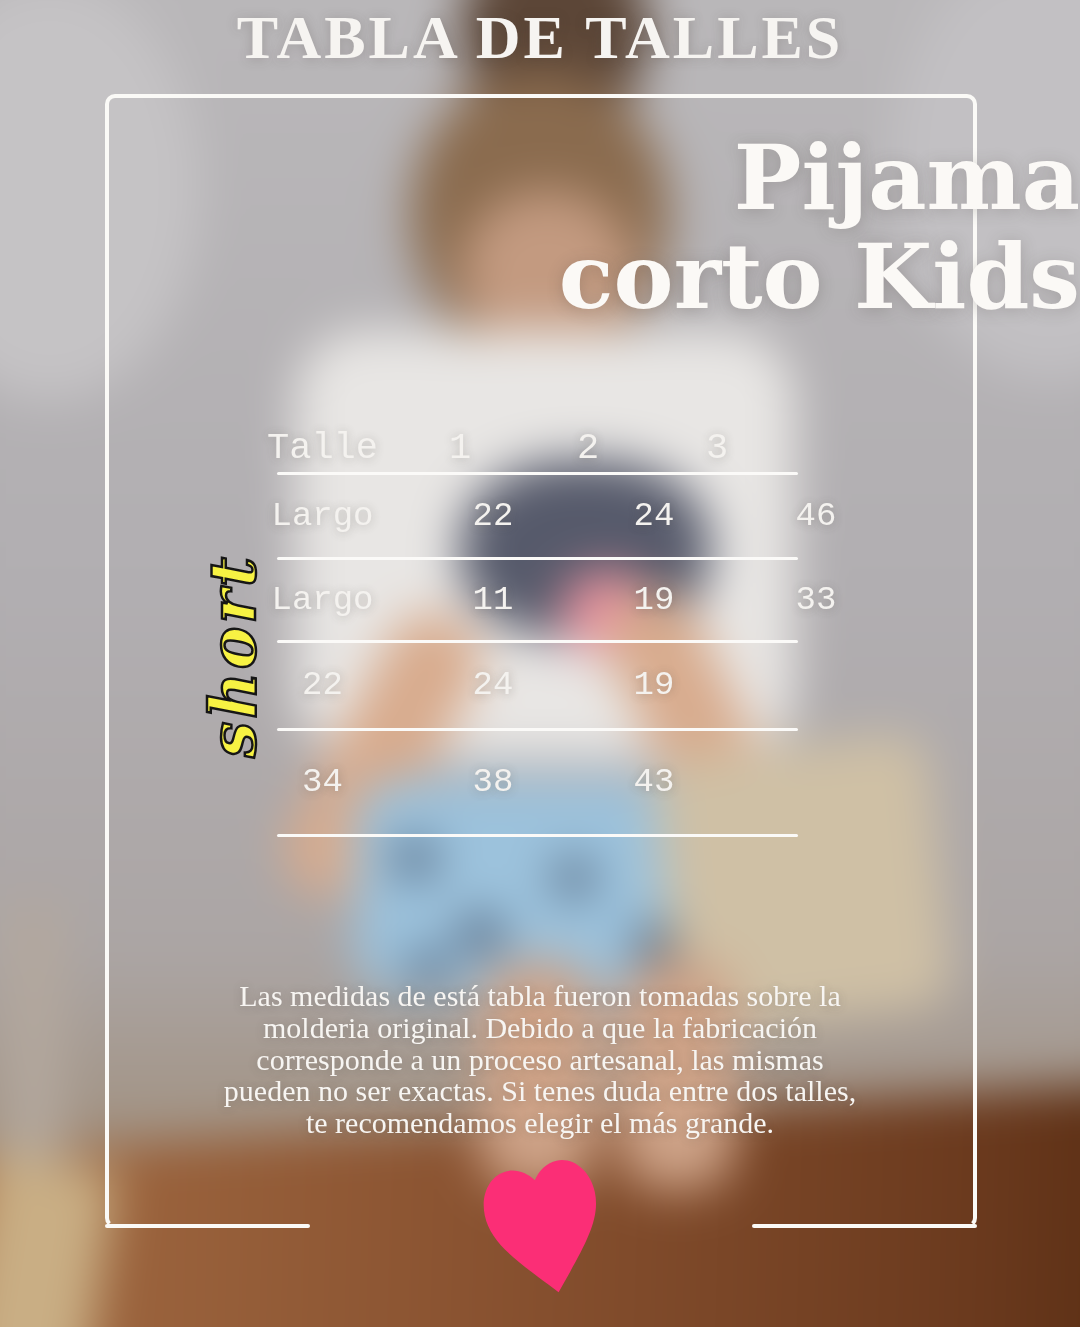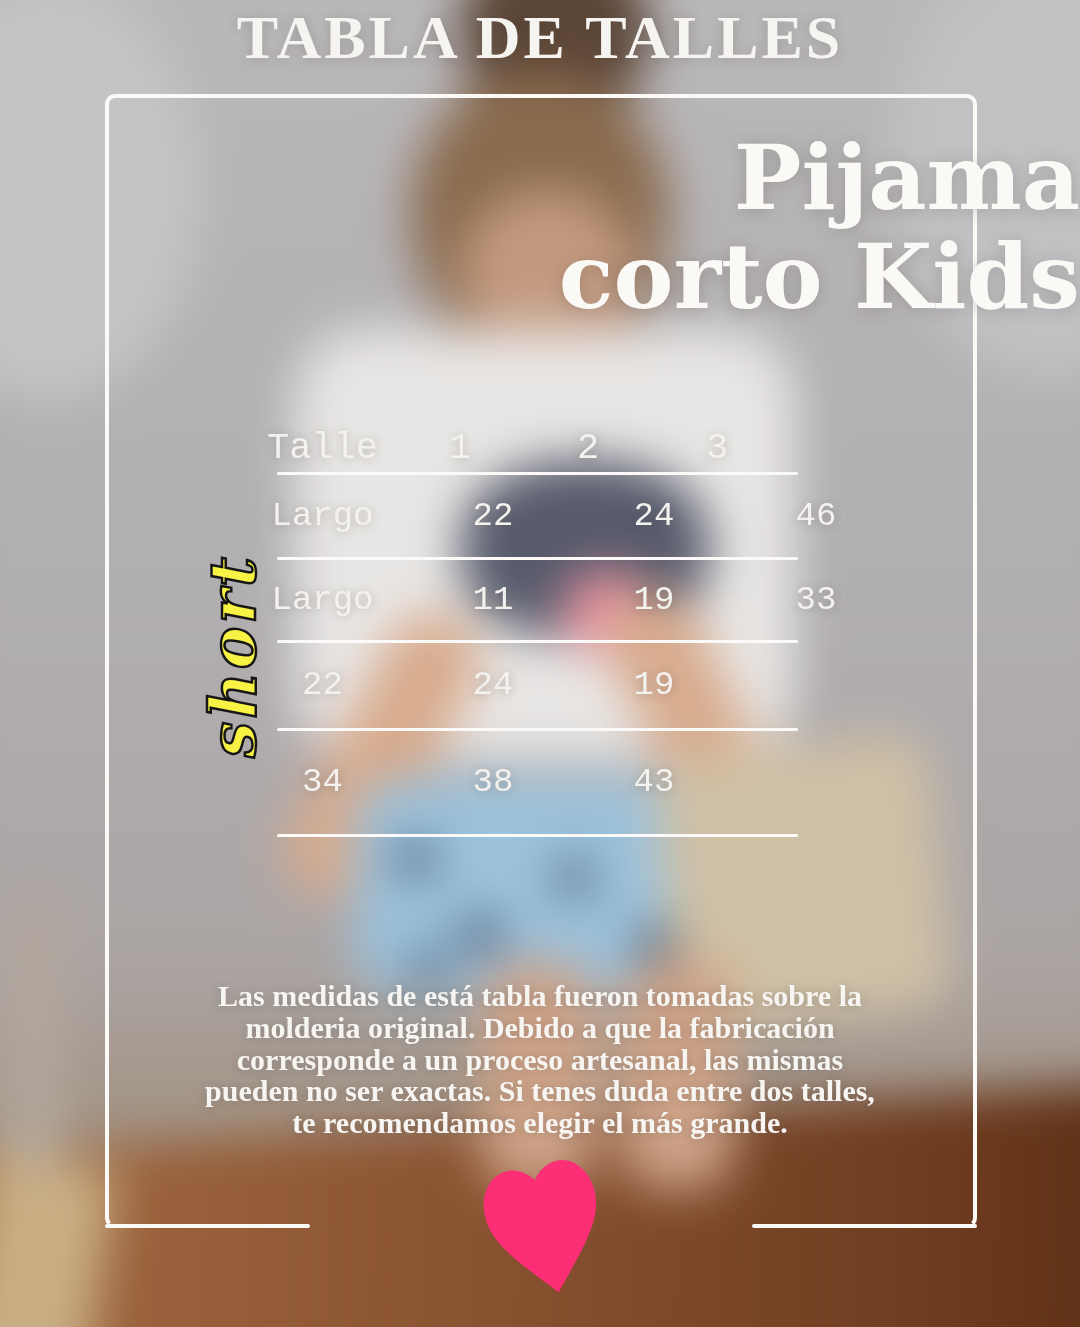--- a/index.html
+++ b/index.html
@@ -70,21 +70,21 @@
   .tline{height:3px;width:521px;margin-left:32px;background:#fbfaf8;border-radius:2px;}
   .short-label{
     position:absolute;left:232px;top:656px;
     transform:translate(-50%,-50%) rotate(-90deg);
     font-family:"DejaVu Serif",serif;font-style:italic;font-weight:bold;
     font-size:64px;letter-spacing:3px;color:#f7f243;
     -webkit-text-stroke:2.5px #161616;
   }
   .disclaimer{
     position:absolute;left:50%;top:980px;transform:translateX(-50%);width:920px;
-    text-align:center;font-family:"Liberation Serif",serif;font-weight:bold;
+    text-align:center;font-family:"Liberation Serif",serif;font-weight:normal;
     font-size:30px;line-height:1.06;color:#f7f5f2;white-space:pre-line;
     text-shadow:0 1px 10px rgba(70,65,60,.28);
   }
   .heart{position:absolute;left:478px;top:1156px;transform:rotate(-12deg);}
 </style>
 </head>
 <body>
 
 <div class="canvas">
 

